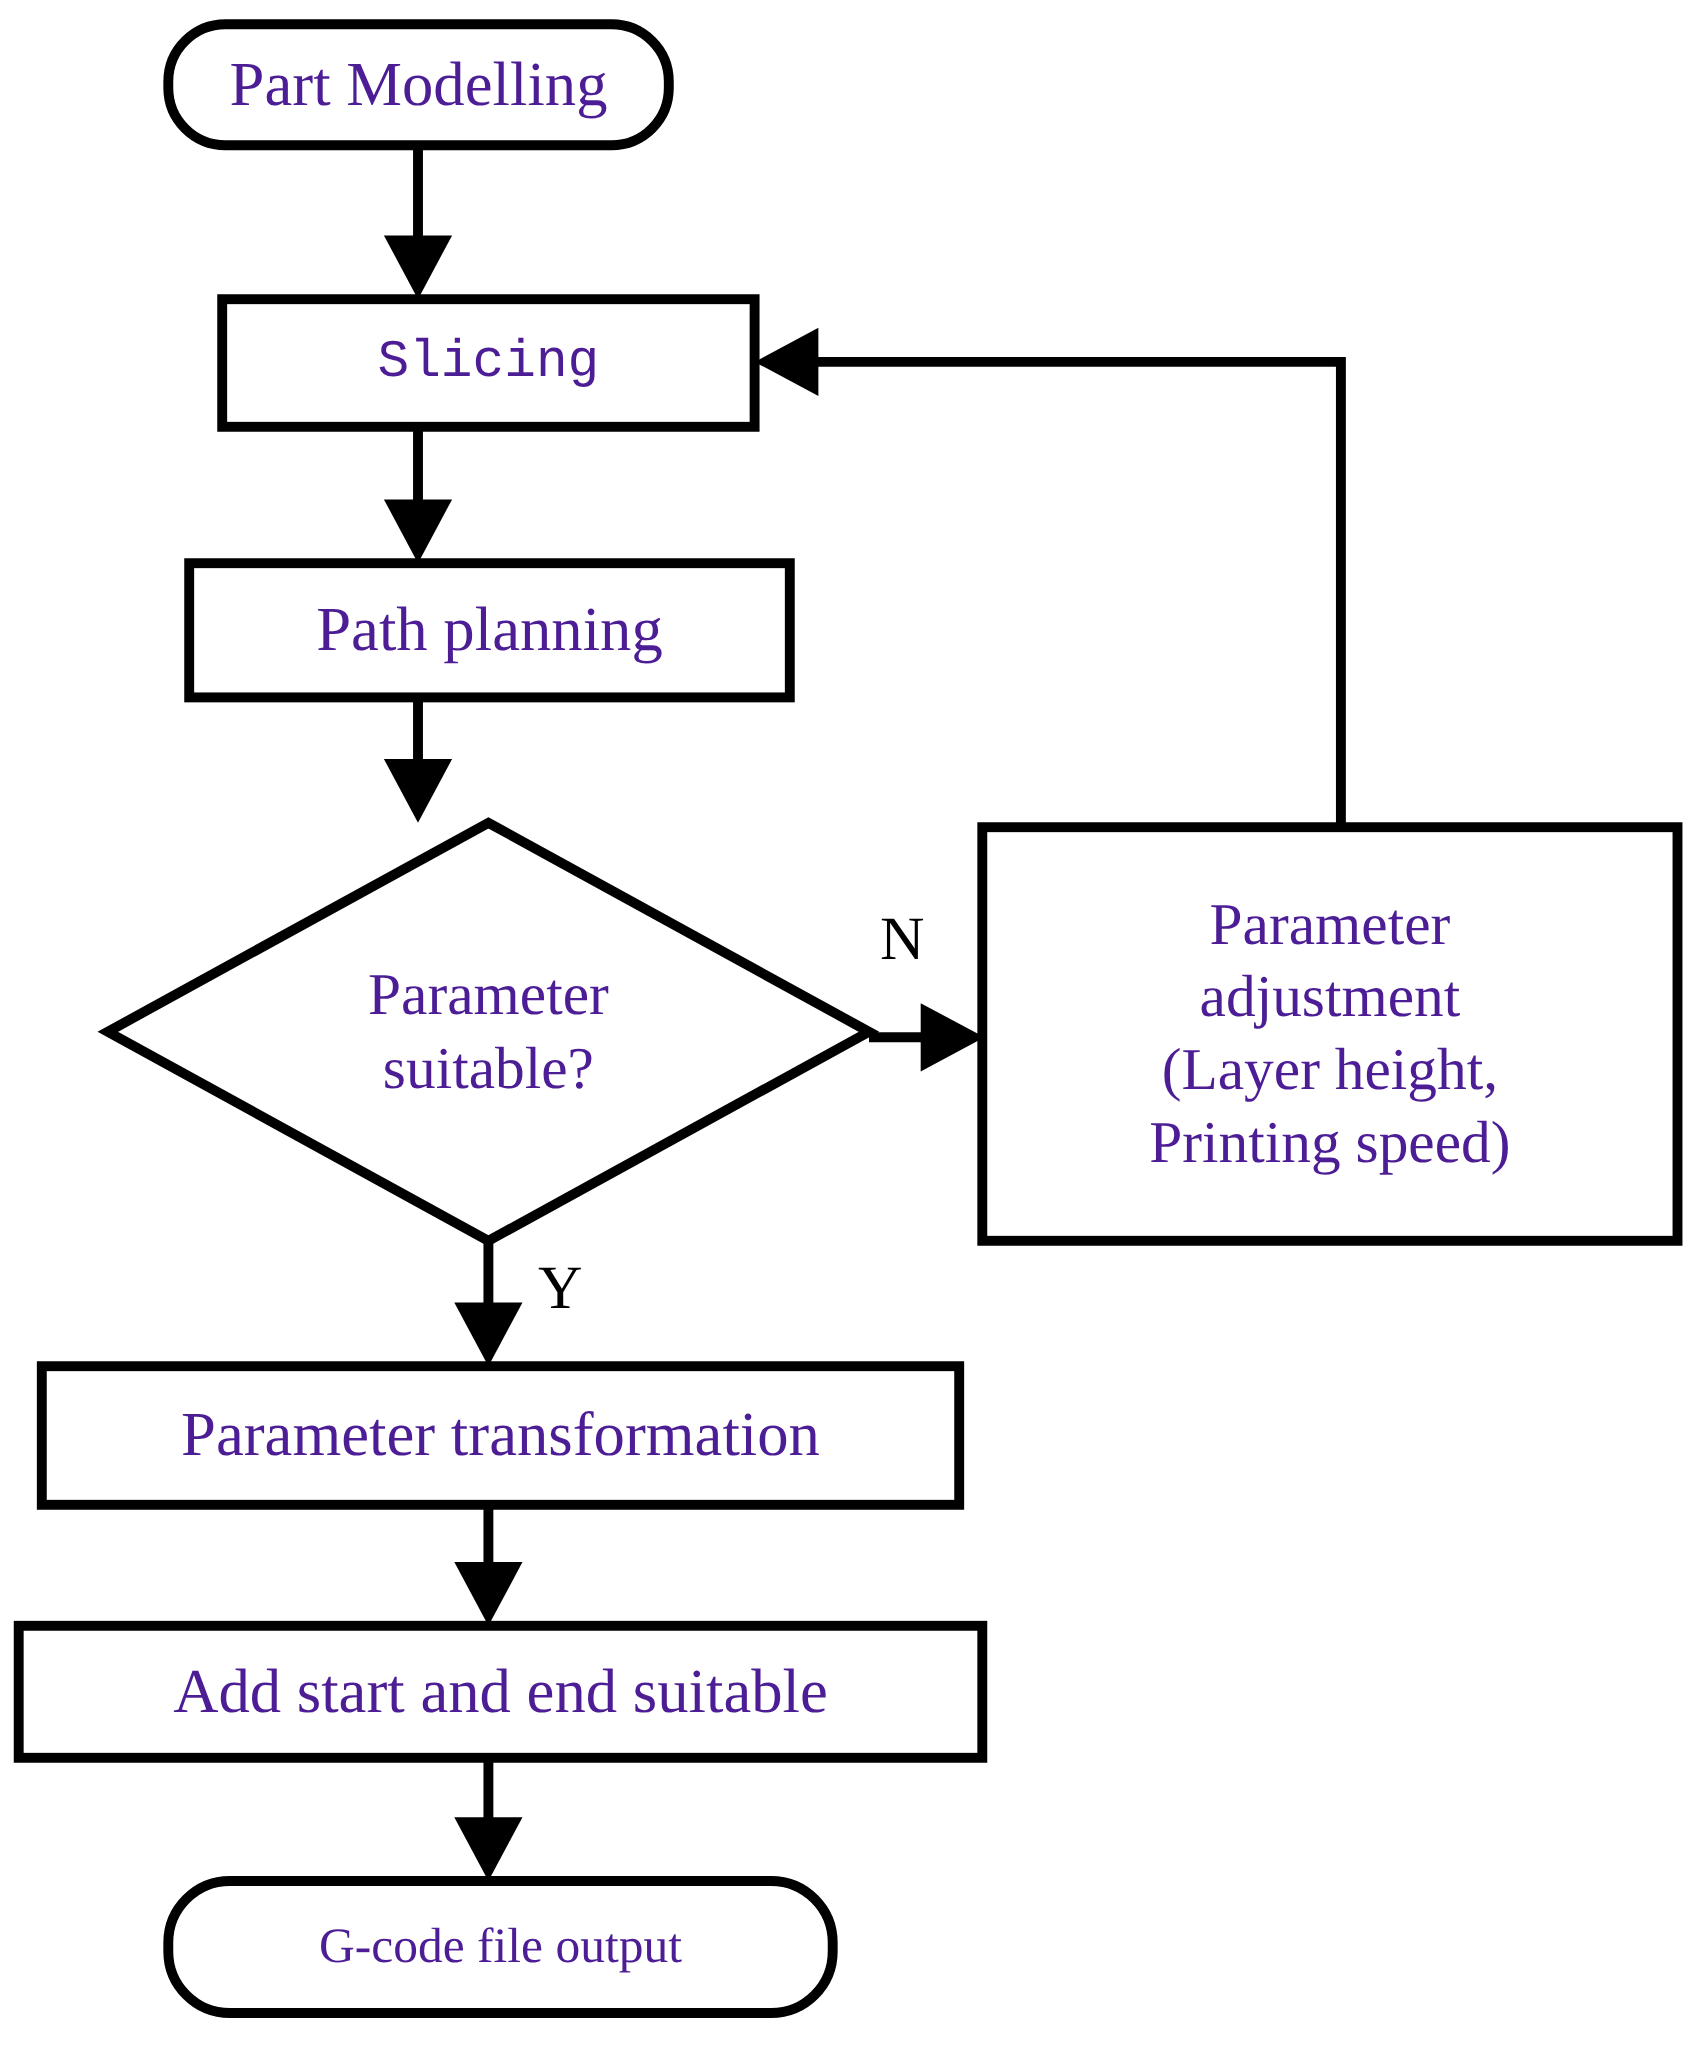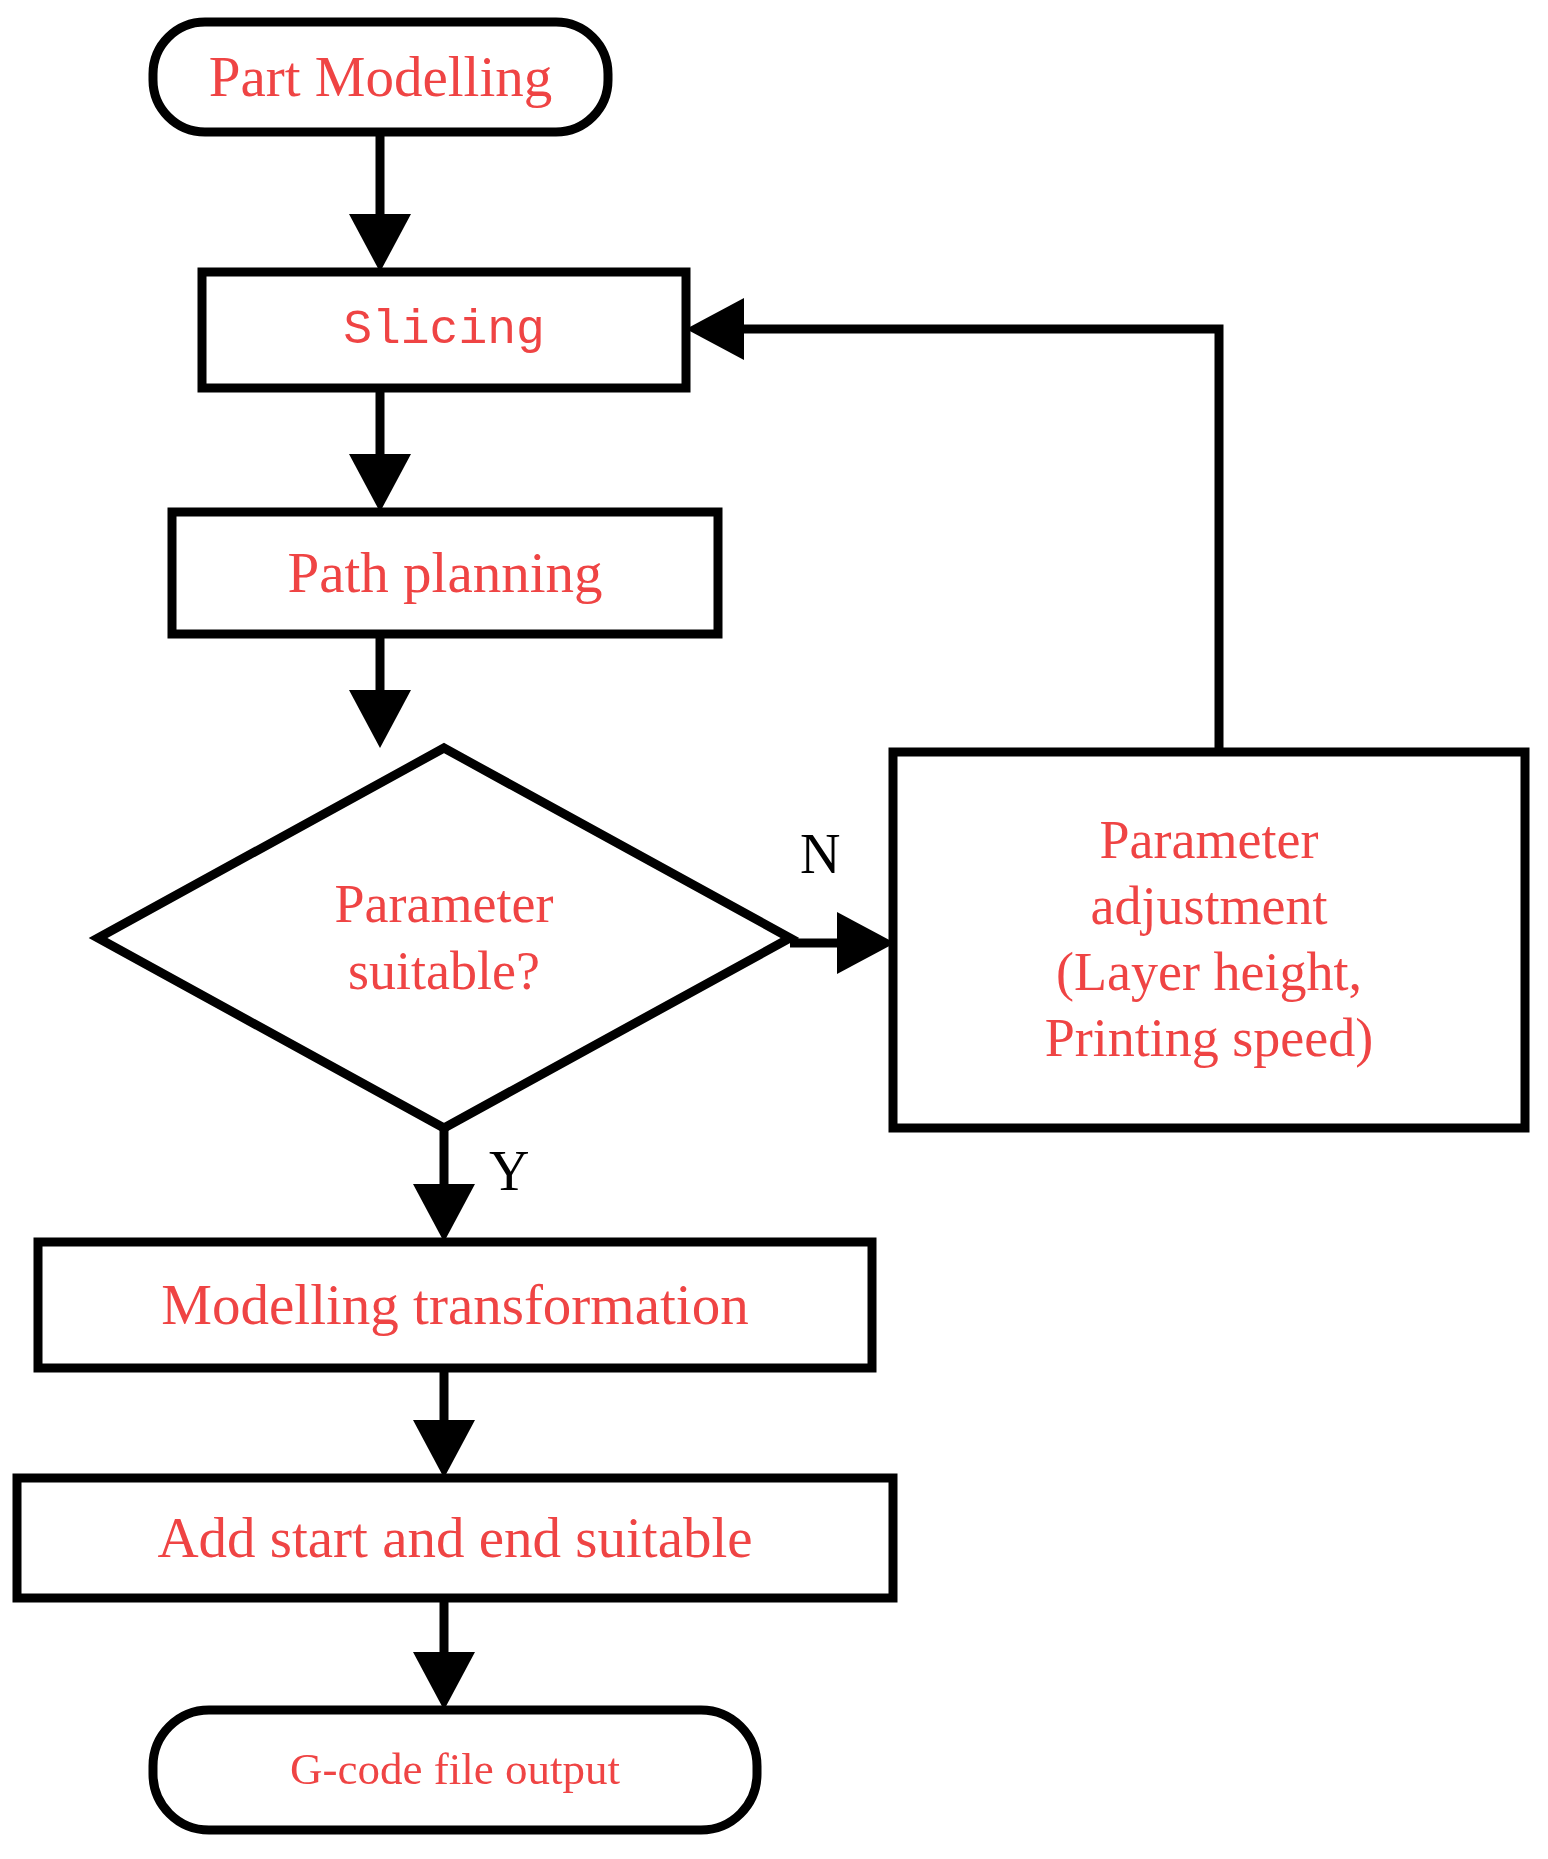--- a/index.html
+++ b/index.html
@@ -42,21 +42,21 @@
   .arrowhead {
     fill: #000000;
     stroke: none;
   }
   .node-label {
     position: absolute;
     display: flex;
     align-items: center;
     justify-content: center;
     text-align: center;
-    color: #ef4444;
+    color: #4c1d95;
     font-family: "Liberation Serif", "DejaVu Serif", serif;
     line-height: 1.14;
     pointer-events: none;
     white-space: pre-line;
   }
   .edge-label {
     position: absolute;
     color: #000000;
     font-family: "Liberation Serif", "DejaVu Serif", serif;
     line-height: 1;
@@ -134,21 +134,21 @@
   <div class="node-label" style="left:172px; top:512px; width:546px; height:122px; font-size:57px;text-align:center;">Path planning</div>
 
   <div class="node-label" style="left:148px; top:768px; width:592px; height:340px; font-size:54px; line-height:1.25;">Parameter
 suitable?</div>
 
   <div class="node-label" style="left:893px; top:752px; width:632px; height:376px; font-size:54px; line-height:1.22;">Parameter
 adjustment
 (Layer height,
 Printing speed)</div>
 
-  <div class="node-label" style="left:38px; top:1242px; width:834px; height:126px; font-size:57px;">Modelling transformation</div>
+  <div class="node-label" style="left:38px; top:1242px; width:834px; height:126px; font-size:57px;">Parameter transformation</div>
 
   <div class="node-label" style="left:17px; top:1478px; width:876px; height:120px; font-size:57px;">Add start and end suitable</div>
 
   <div class="node-label" style="left:153px; top:1710px; width:604px; height:120px; font-size:45px;">G-code file output</div>
 
   <div class="edge-label" style="left:800px; top:826px; font-size:56px;">N</div>
 
   <div class="edge-label" style="left:489px; top:1143px; font-size:56px;">Y</div>
 
 </div>

